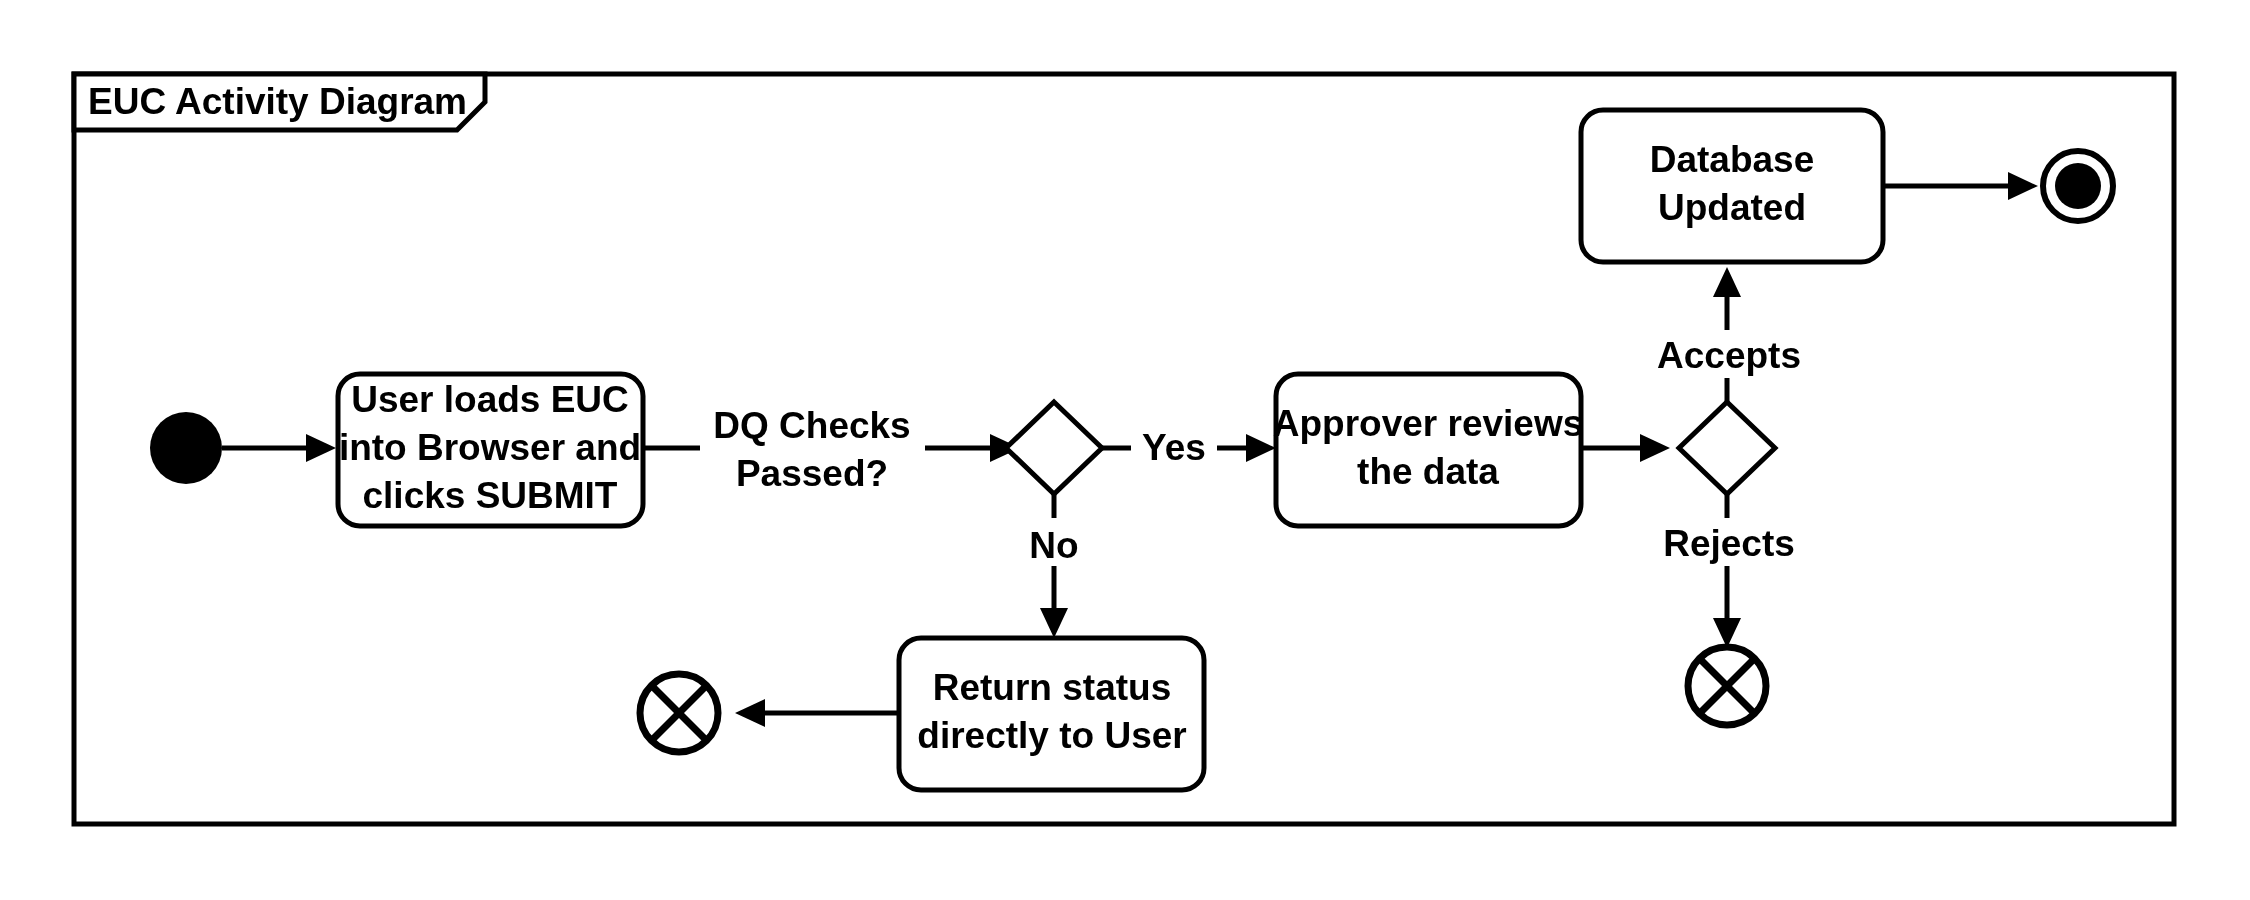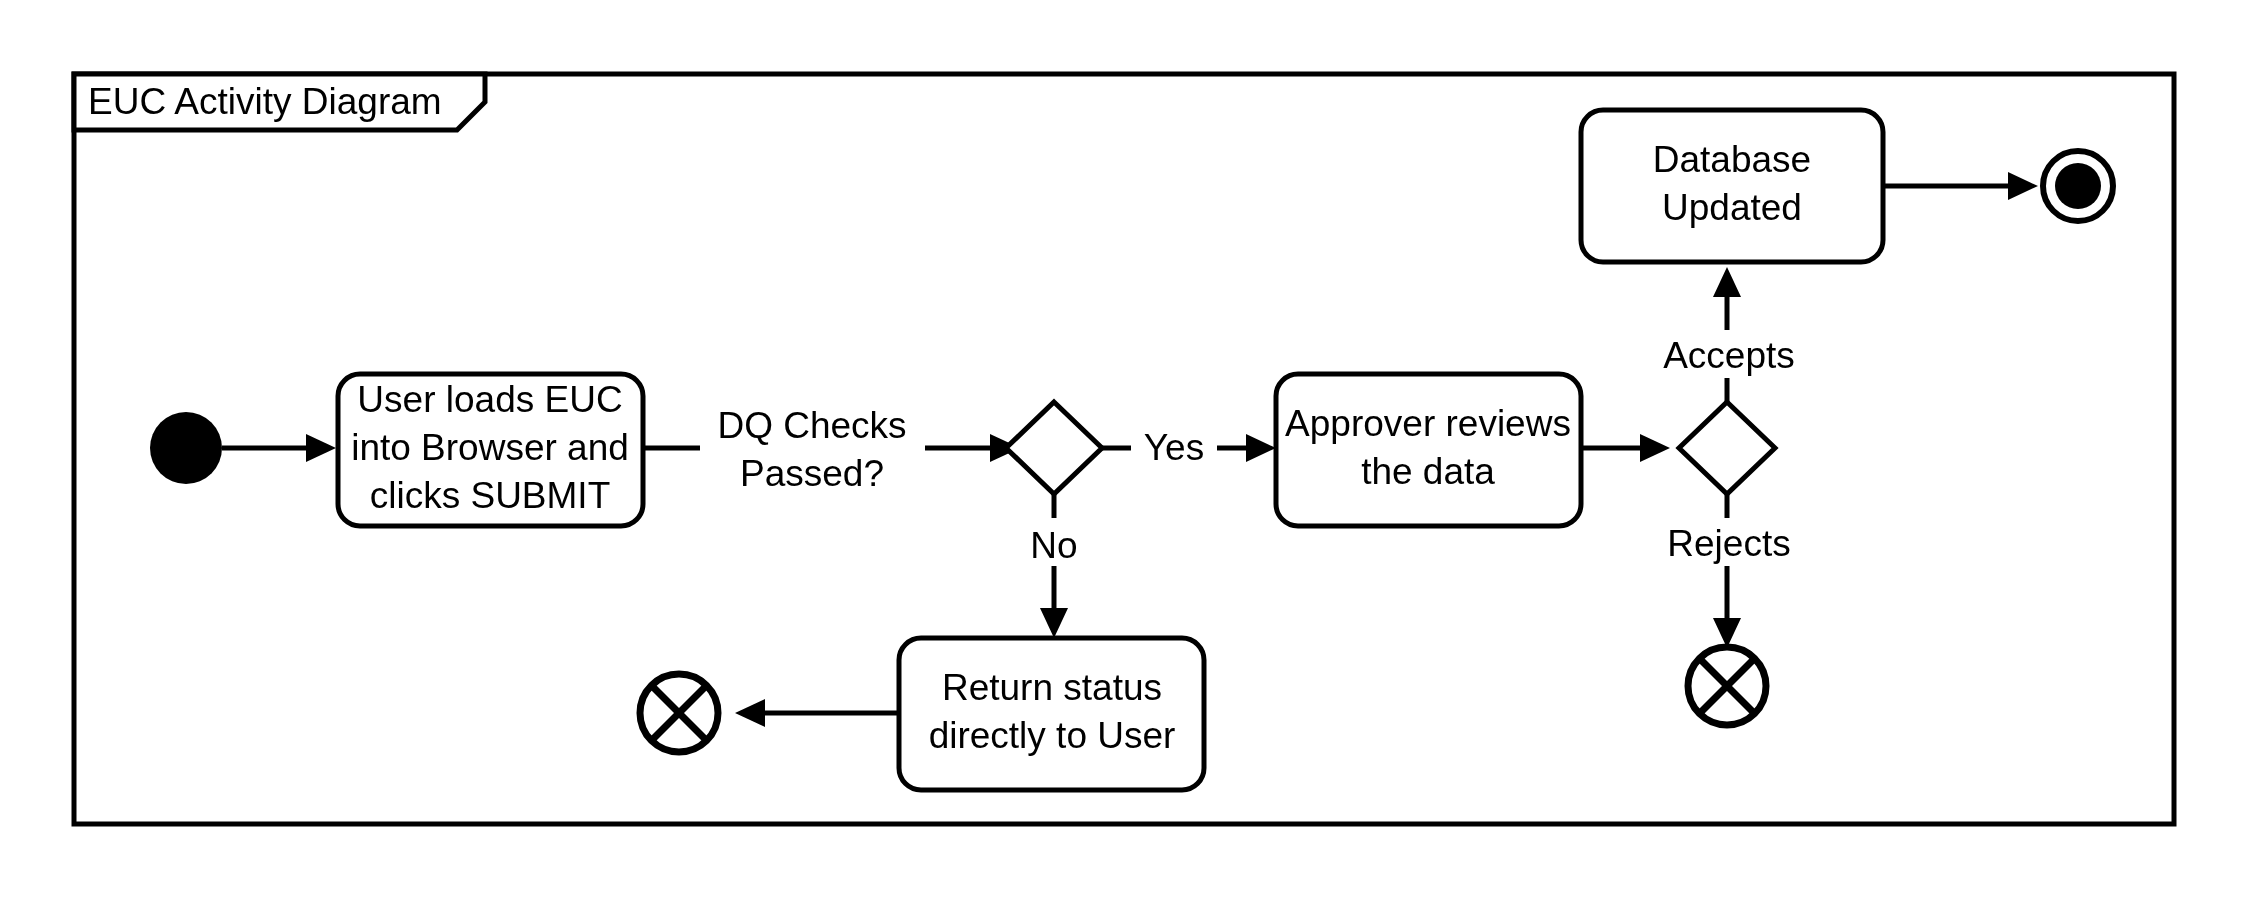--- a/index.html
+++ b/index.html
@@ -11,20 +11,21 @@
     width: 2250px;
     height: 900px;
     overflow: hidden;
     font-family: "Liberation Sans", sans-serif;
   }
   #canvas {
     position: relative;
     width: 2250px;
     height: 900px;
     background: #ffffff;
+    font-weight: bold;
   }
   svg#diagram {
     position: absolute;
     top: 0;
     left: 0;
     width: 2250px;
     height: 900px;
     display: block;
   }
   .frame-border {

